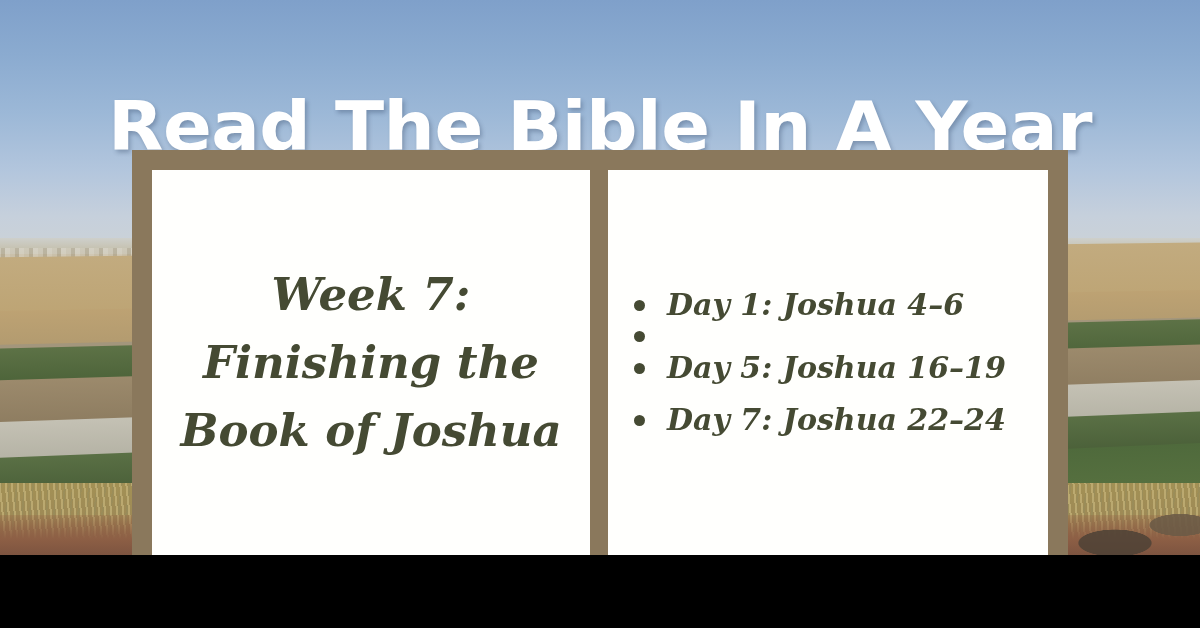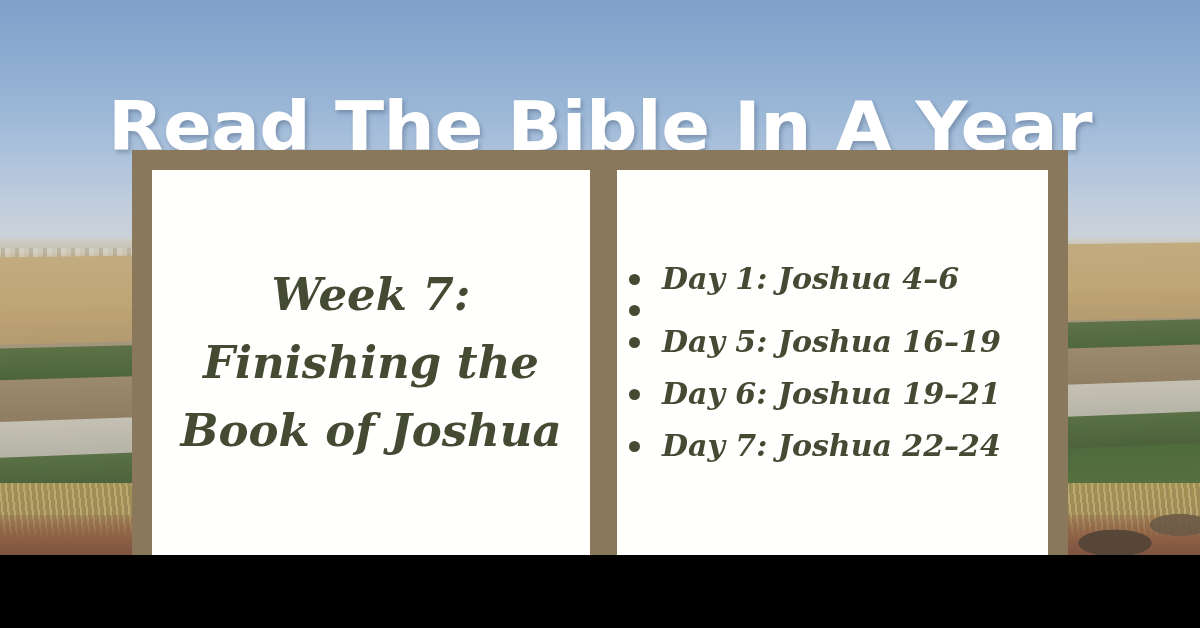--- a/index.html
+++ b/index.html
@@ -135,22 +135,21 @@
     background: #fffffd;
     box-sizing: border-box;
     display: flex;
     align-items: center;
   }
   .panel-left {
     width: 438px;
   }
   .panel-right {
     flex: 1;
-    padding-left: 12px;
-    margin-left: 9px;
+    padding-left: 26px;
   }
   .week-title {
     color: #454a33;
     font-family: "DejaVu Serif", serif;
     font-style: italic;
     font-weight: 700;
     font-size: 45px;
     line-height: 68px;
     text-align: center;
     padding: 0 14px;
@@ -226,23 +225,19 @@
         </li>
         <li>
           <span class="bullet"></span>
         </li>
         <li>
           <span class="bullet"></span>
           <span>Day 5: Joshua 16–19</span>
         </li>
         <li>
           <span class="bullet"></span>
-          <span>Day 6: Joshua 19–21</span>
-        </li>
-        <li>
-          <span class="bullet"></span>
           <span>Day 7: Joshua 22–24</span>
         </li>
       </ul>
     </div>
 
   </div>
 </div>
 
 </body></html>

